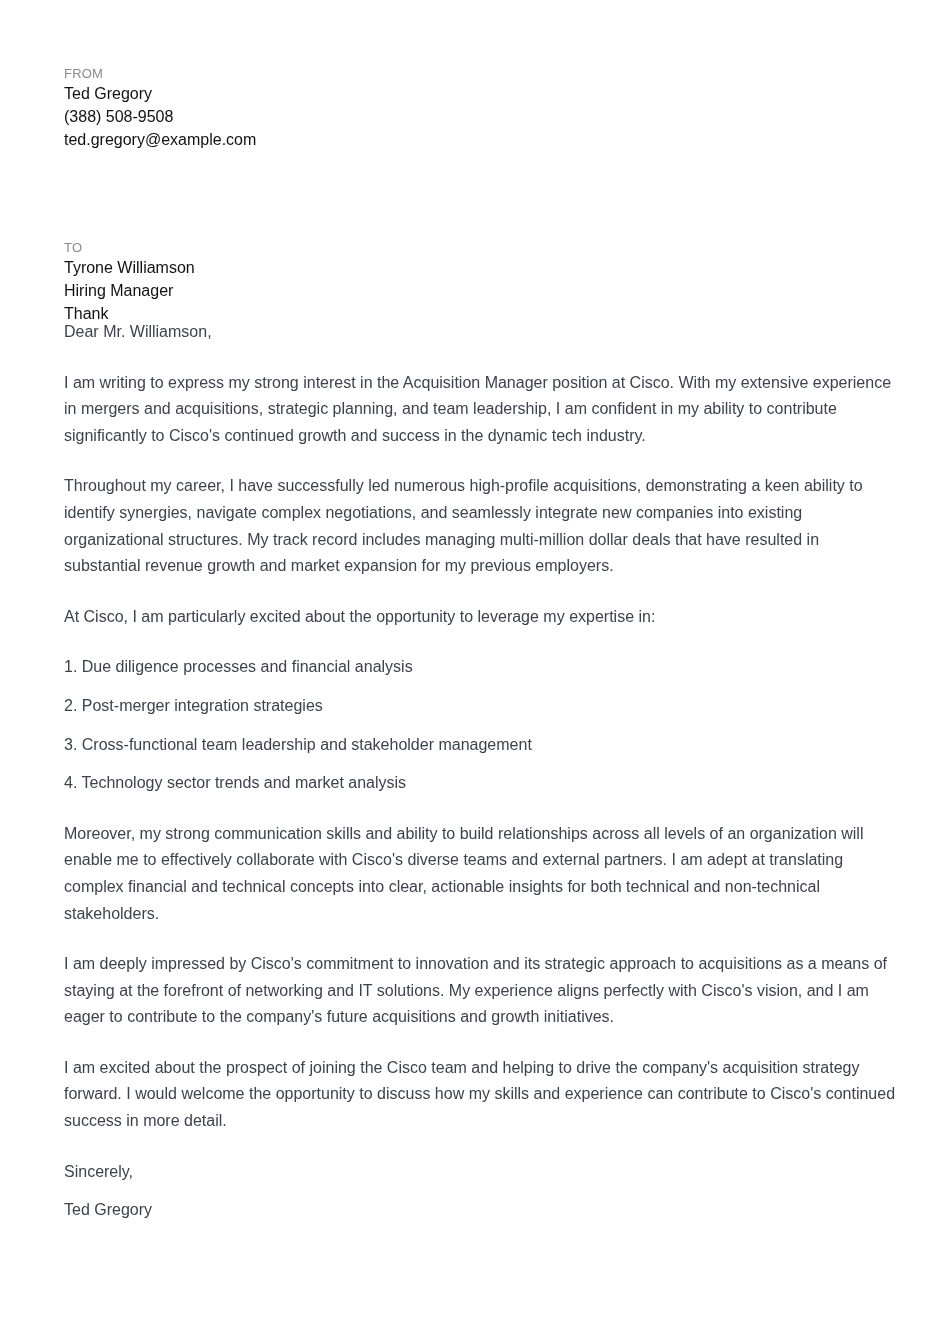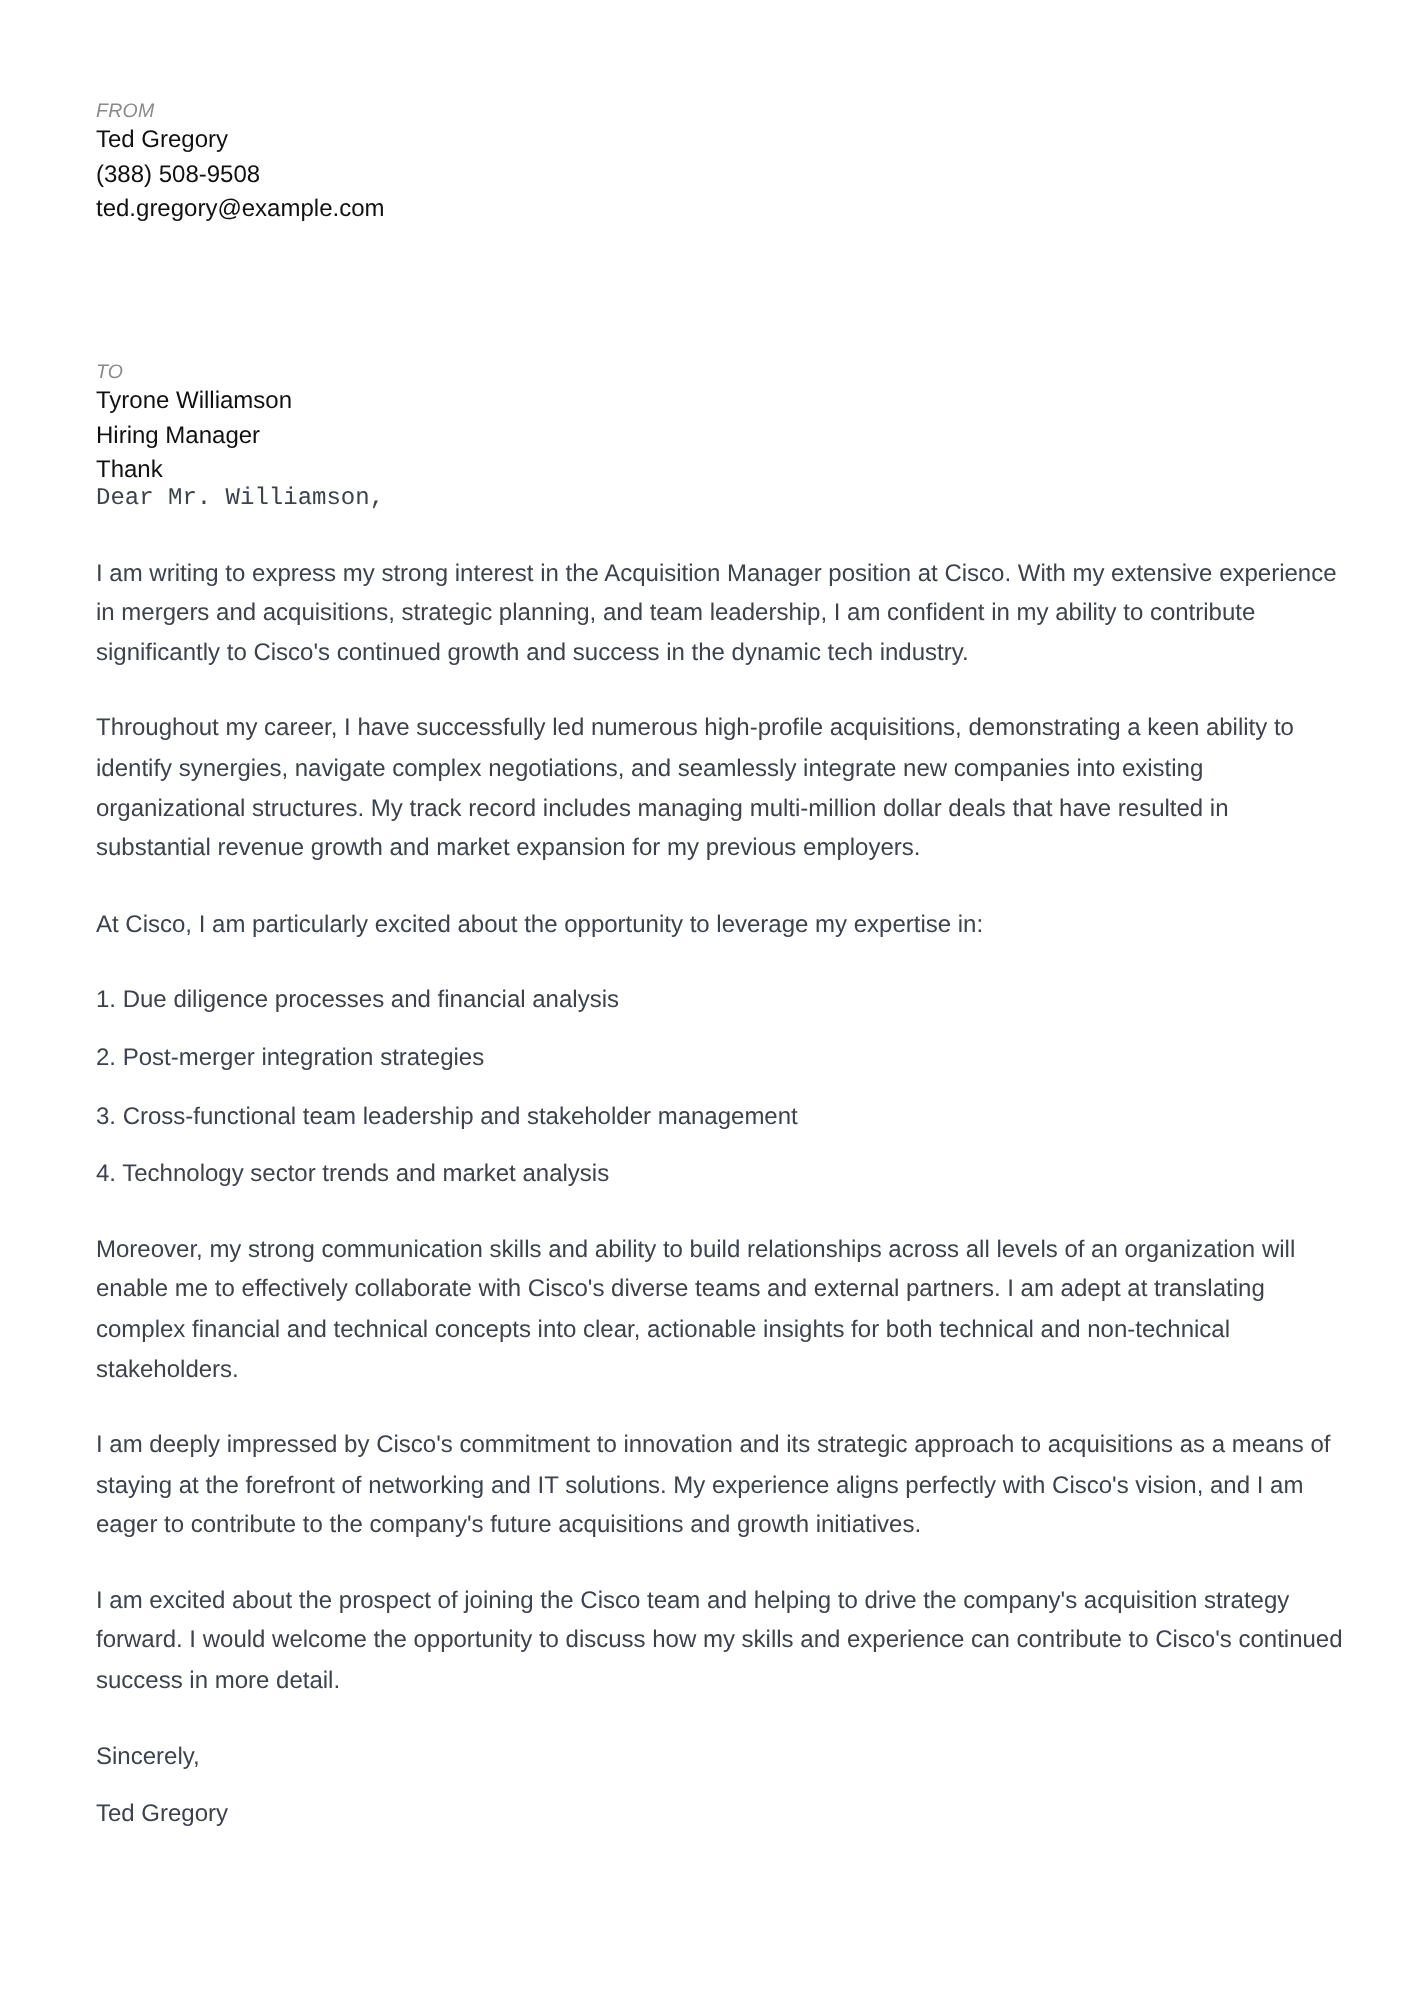--- a/index.html
+++ b/index.html
@@ -19,42 +19,41 @@
       left: 64px;
       top: 0;
       width: 834px;
     }
     .label {
       font-size: 13px;
       color: #8a8a8a;
       letter-spacing: 0.2px;
       line-height: 16px;
       text-transform: uppercase;
-      font-style: italic;
     }
     .contact-line {
       font-size: 16px;
       color: #111111;
       line-height: 23px;
     }
     .from-block { position: absolute; top: 66px; left: 0; }
     .to-block { position: absolute; top: 193px; left: 0; margin-top: 47px; }
     .body-block {
       position: absolute;
       top: 319px;
       left: 0;
       width: 834px;
       color: #3d424d;
       font-size: 16px;
       line-height: 26.6px;
     }
     .body-block p {
       margin: 0 0 24px 0;
     }
-    .body-block p.salutation { margin-bottom: 24px; font-family: Liberation Mono, monospace; }
+    .body-block p.salutation { margin-bottom: 24px; }
     .list-item {
       margin: 0 0 12px 0;
       line-height: 26.6px;
     }
     .list { margin: 0 0 24px 0; }
     .closing { margin: 0 0 12px 0 !important; }
     .signature { margin: 0 !important; }
   </style>
 </head>
 <body>

